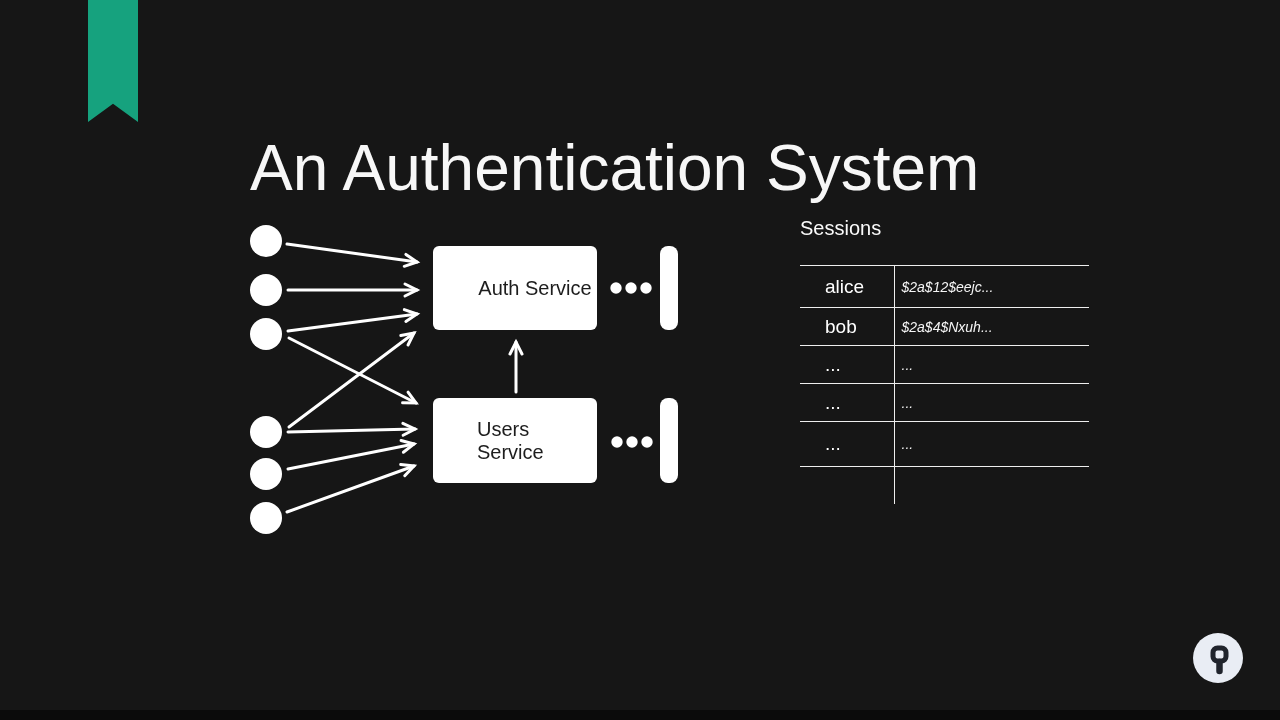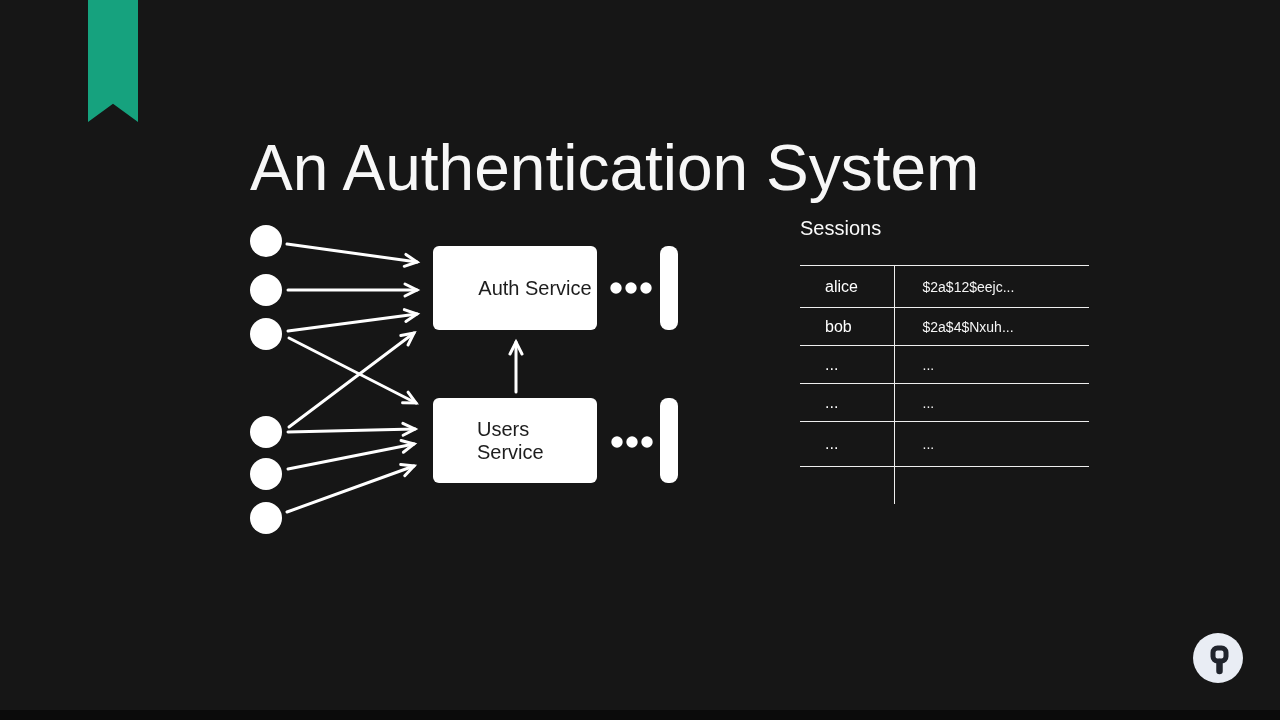--- a/index.html
+++ b/index.html
@@ -29,23 +29,23 @@
   .box-label{position:absolute;display:flex;align-items:center;justify-content:center;
     color:var(--box-text);font-size:20px;font-weight:400;}
   .auth-label{left:433px;top:246px;width:164px;height:84px;margin-left:20px;}
   .users-label{left:433px;top:398px;width:164px;height:85px;padding-left:44px;}
 
   
   .sessions-title{position:absolute;left:800px;top:217px;font-size:20px;color:#fafafa;}
   table.sessions{position:absolute;left:800px;top:265px;width:289px;
     border-collapse:collapse;table-layout:fixed;color:#fff;}
   table.sessions td{vertical-align:middle;overflow:hidden;white-space:nowrap;}
-  table.sessions td.c1{width:94px;font-size:16px;padding-left:25px;
+  table.sessions td.c1{width:94px;font-size:19px;padding-left:25px;
     border-right:1px solid var(--line);}
-  table.sessions td.c2{width:195px;font-size:14px;padding-left:28px;color:#f5f5f5;}
+  table.sessions td.c2{width:195px;font-size:14px;padding-left:7px;color:#f5f5f5;font-style:italic;}
   tr.data td{border-top:1px solid var(--line);}
   tr.last td{border-bottom:1px solid var(--line);}
   tr.r1{height:42px;} tr.r2{height:38px;} tr.r3{height:38px;}
   tr.r4{height:38px;} tr.r5{height:45px;} tr.spacer{height:37px;}
   tr.spacer td{border-top:none;}
 
   
   .logo{position:absolute;left:1193px;top:633px;width:50px;height:50px;border-radius:50%;
     background:#e9edf4;display:flex;align-items:center;justify-content:center;cursor:pointer;}
 

